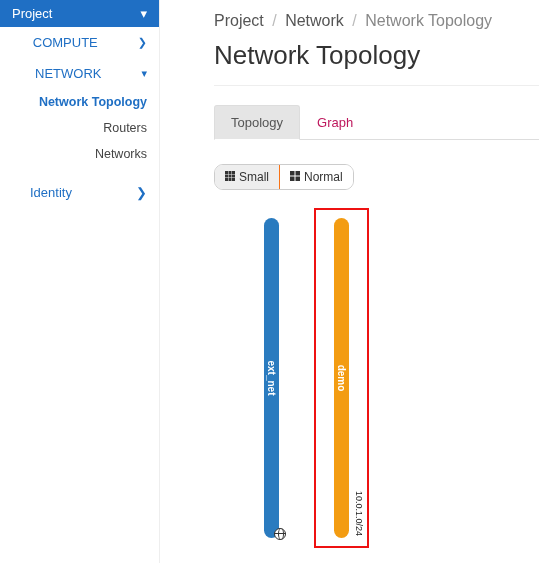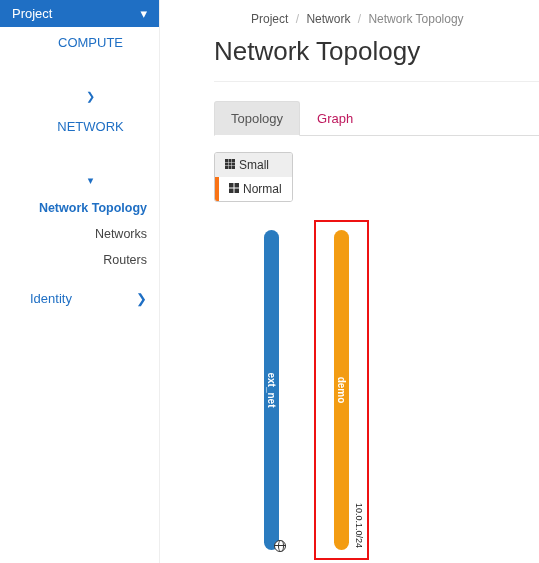--- a/index.html
+++ b/index.html
@@ -31,21 +31,20 @@
     cursor: pointer;
   }
   .sb-row {
     display: flex;
     align-items: center;
     justify-content: space-between;
     padding: 8px 12px 8px 34px;
     color: #1f6fc4;
     cursor: pointer;
     font-size: 13px;
-    flex-direction: column;
   }
   .sb-row .chev { color: #1f6fc4; font-size: 11px; }
   .sb-sub {
     padding: 6px 12px 6px 0;
     text-align: right;
     font-size: 12.5px;
     cursor: pointer;
   }
   .sb-sub.active { color: #1f6fc4; font-weight: 600; }
   .sb-sub.plain { color: #444; }
@@ -59,24 +58,23 @@
     font-size: 13px;
     margin-top: 10px;
     margin-left: 24px;
   }
   .main {
     flex: 1;
     padding: 8px 0 0 14px;
     position: relative;
   }
   .breadcrumb {
-    font-size: 12px;
+    font-size: 16px;
     color: #888;
     padding: 4px 0 10px 0;
-    margin-left: 37px;
   }
   .breadcrumb .bc-link { color: #555; }
   .breadcrumb .sep { color: #bbb; margin: 0 4px; }
   .page-title {
     font-size: 26px;
     font-weight: 400;
     color: #333;
     padding-bottom: 14px;
     border-bottom: 1px solid #eee;
     margin-right: 0;
@@ -97,40 +95,39 @@
     color: #be185d;
   }
   .tab.active {
     border-color: #ddd;
     border-bottom: 1px solid #fff;
     background: #e5e5e5;
     color: #555;
     border-radius: 3px 3px 0 0;
   }
   .size-toggles {
-    margin-top: 16px;
+    margin-top: 24px;
     display: inline-flex;
     border: 1px solid #ccc;
-    border-radius: 3px;
+    border-radius: 9px;
     overflow: hidden;
-    flex-direction: column;
   }
   .size-btn {
     padding: 5px 10px;
     font-size: 12px;
     background: #fff;
     border: none;
     cursor: pointer;
     display: flex;
     align-items: center;
     gap: 4px;
     color: #333;
   }
   .size-btn.active { background: #eee; }
-  .size-btn + .size-btn { border-left: 4px solid #f97316; }
+  .size-btn + .size-btn { border-left: 1px solid #f97316; }
   .grid-icon { display:inline-block; line-height:1; }
   .canvas {
     position: relative;
     height: 340px;
     margin-top: 18px;
   }
   .net-bar {
     position: absolute;
     width: 15px;
     border-radius: 8px;
@@ -213,22 +210,22 @@
     </div>
     <div class="sb-row" style="justify-content:flex-end; gap:40px;">
       <span>COMPUTE</span>
       <span class="chev">❯</span>
     </div>
     <div class="sb-row" style="justify-content:flex-end; gap:40px;">
       <span>NETWORK</span>
       <span class="chev">▾</span>
     </div>
     <div class="sb-sub active">Network Topology</div>
+    <div class="sb-sub plain">Routers</div>
     <div class="sb-sub plain">Networks</div>
-    <div class="sb-sub plain">Routers</div>
     <div class="sb-identity">
       <span>Identity</span>
       <span class="chev">❯</span>
     </div>
   </div>
 
   <div class="main">
     <div class="breadcrumb">
       <span class="bc-link">Project</span>
       <span class="sep">/</span>

